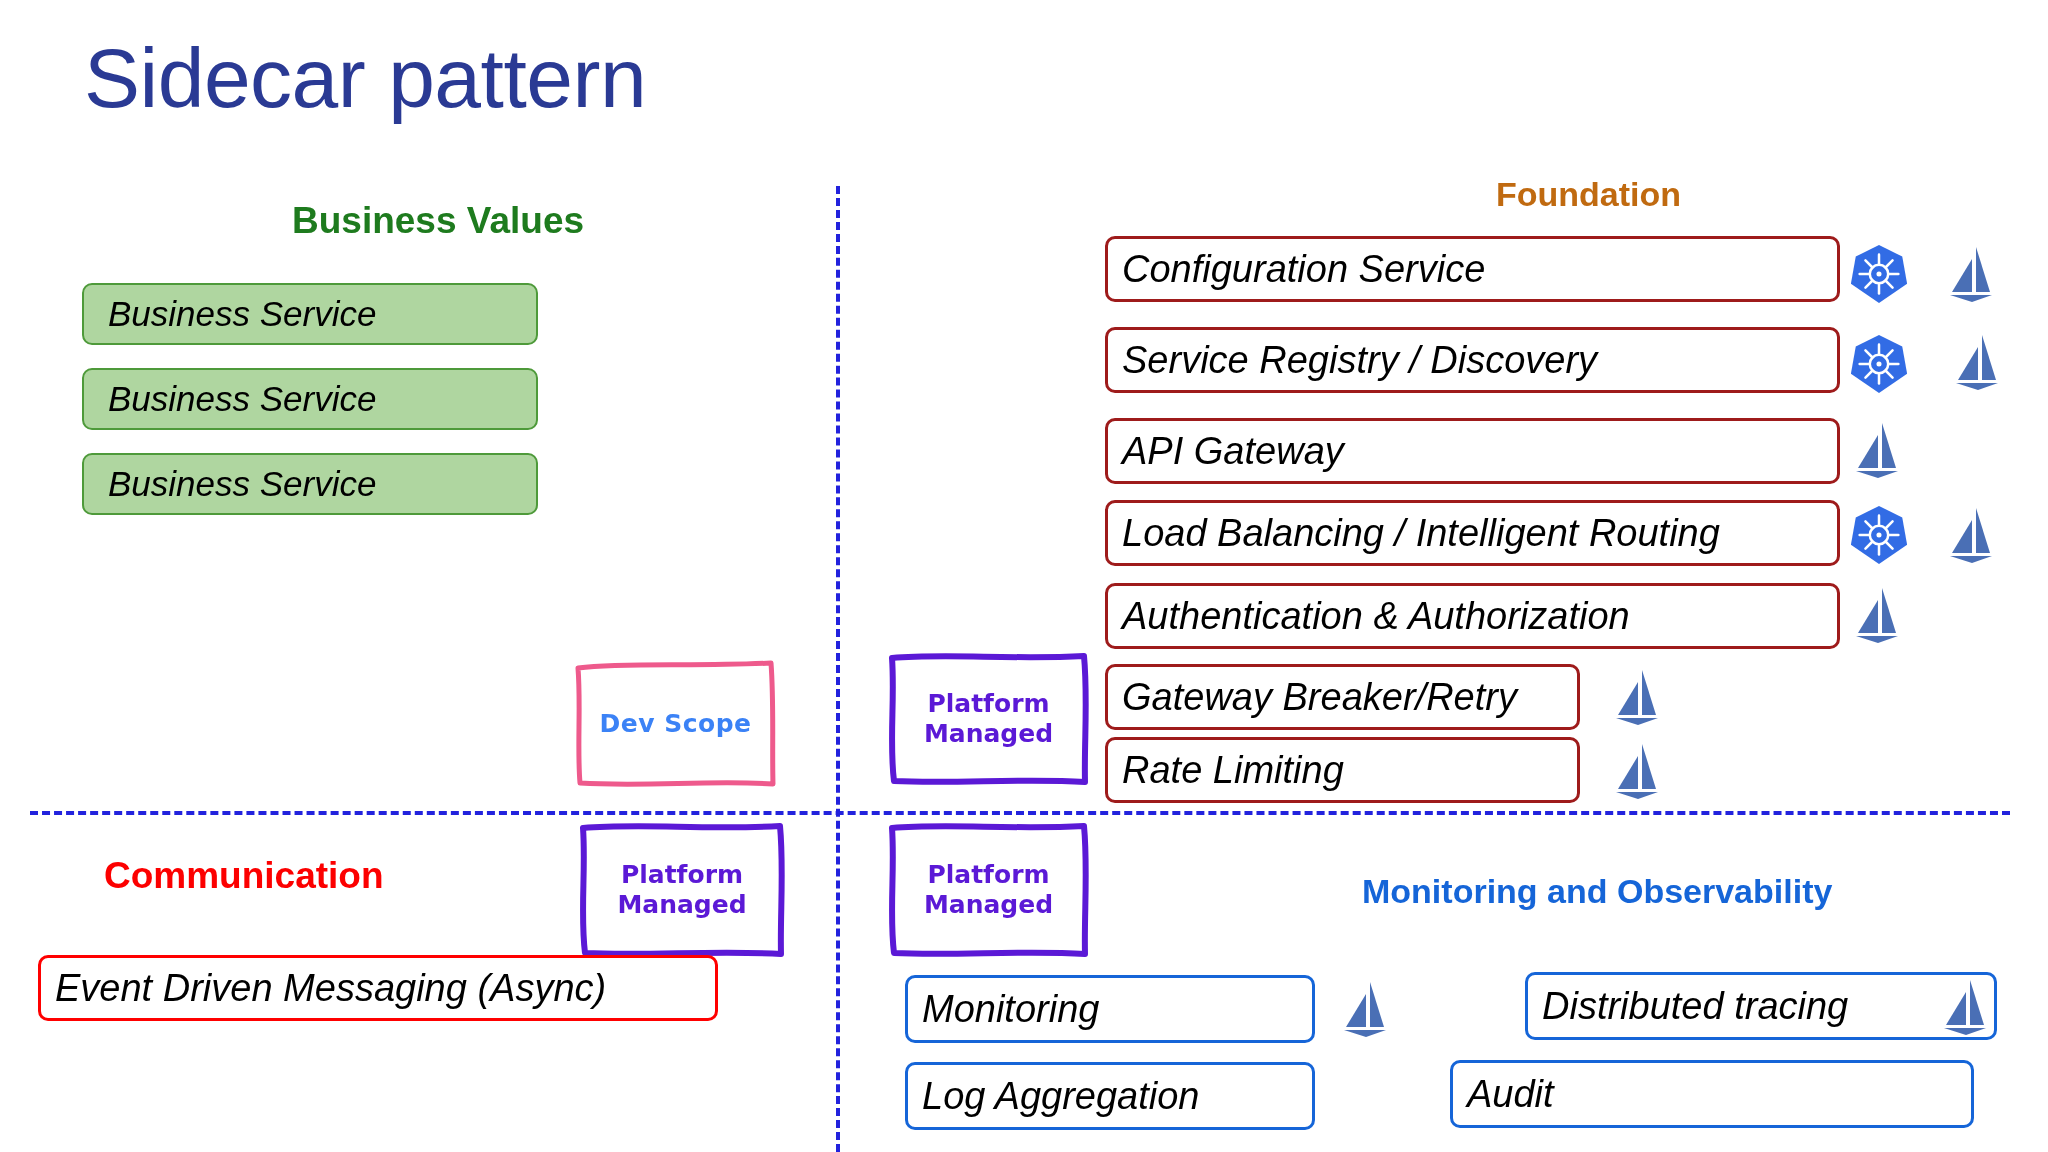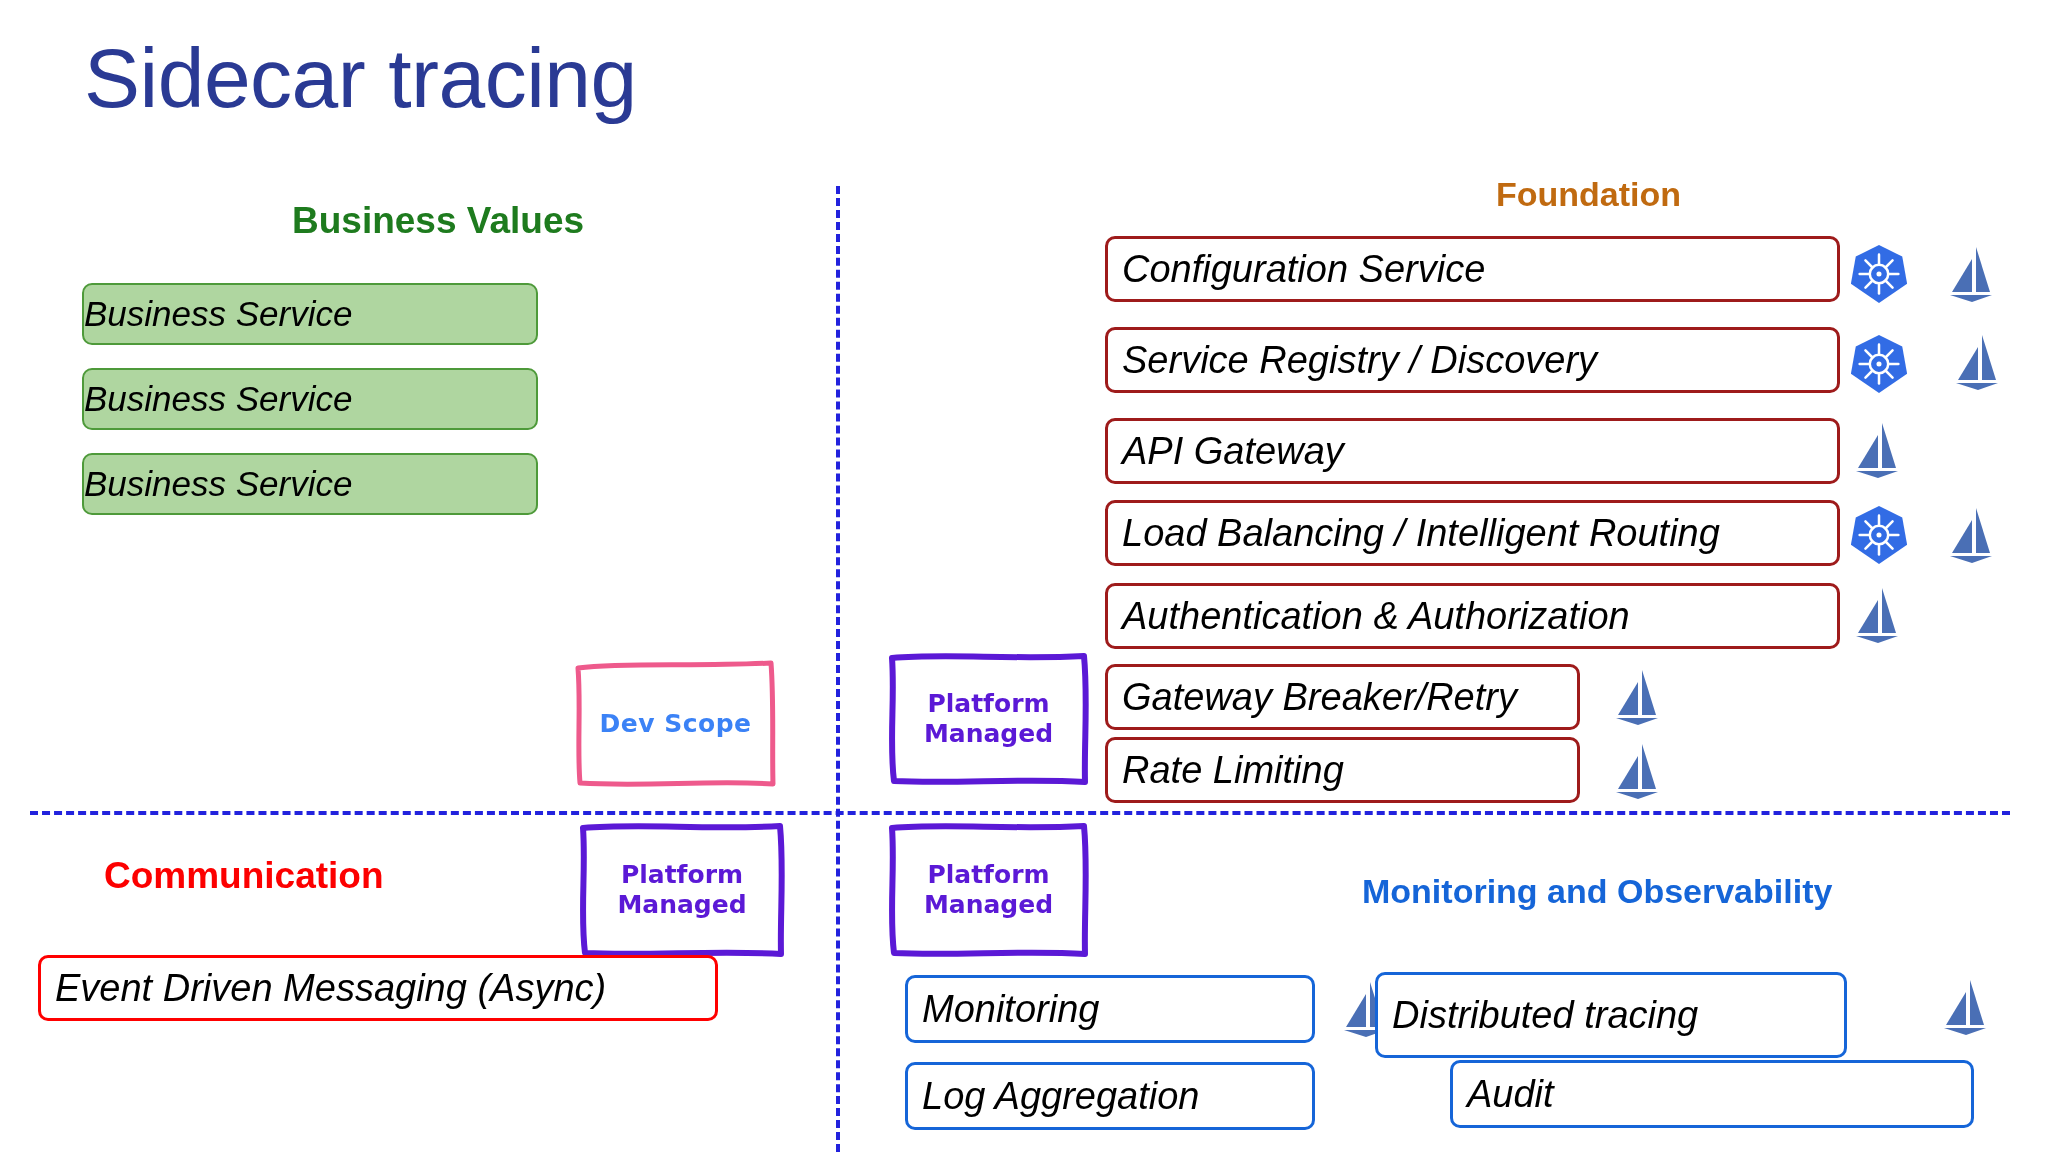--- a/index.html
+++ b/index.html
@@ -87,20 +87,21 @@
     border: 2px solid #4e9a3a;
     border-radius: 10px;
     box-sizing: border-box;
     display: flex;
     align-items: center;
   }
   .biz-box span {
     font-size: 35px;
     font-style: italic;
     color: #000000;
+    padding-left: 24px;
     white-space: nowrap;
   }
 
   
   .row-box {
     position: absolute;
     box-sizing: border-box;
     background: #ffffff;
     border-radius: 10px;
     display: flex;
@@ -139,21 +140,21 @@
   
   .icon {
     position: absolute;
   }
 </style>
 </head>
 <body>
 
 <div id="slide">
 
-  <div id="slide-title">Sidecar tracing</div>
+  <div id="slide-title">Sidecar pattern</div>
 
   <div id="divider-vertical"></div>
   <div id="divider-horizontal"></div>
 
   <div class="section-heading" id="heading-business">Business Values</div>
   <div class="section-heading" id="heading-foundation">Foundation</div>
   <div class="section-heading" id="heading-communication">Communication</div>
   <div class="section-heading" id="heading-monitoring">Monitoring and Observability</div>
 
   <div class="biz-box" style="top:283px">
@@ -340,21 +341,21 @@
     <span>Log Aggregation</span>
   </div>
   <span class="icon" style="left:1340px; top:980px">
     <svg width="48" height="60" viewBox="0 0 48 60">
       <polygon points="30,2 30,47 44,47" fill="#4a6fb5"></polygon>
       <polygon points="26,14 6,47 26,47" fill="#4a6fb5"></polygon>
       <polygon points="4,50 46,50 26,57" fill="#4a6fb5"></polygon>
     </svg>
   </span>
 
-  <div class="row-box blue" style="left:1375px; top:972px; width:472px; height:86px">
+  <div class="row-box blue" style="left:1525px; top:972px; width:472px; height:68px">
     <span>Distributed tracing</span>
   </div>
   <div class="row-box blue" style="left:1450px; top:1060px; width:524px; height:68px">
     <span>Audit</span>
   </div>
   <span class="icon" style="left:1940px; top:978px">
     <svg width="48" height="60" viewBox="0 0 48 60">
       <polygon points="30,2 30,47 44,47" fill="#4a6fb5"></polygon>
       <polygon points="26,14 6,47 26,47" fill="#4a6fb5"></polygon>
       <polygon points="4,50 46,50 26,57" fill="#4a6fb5"></polygon>

